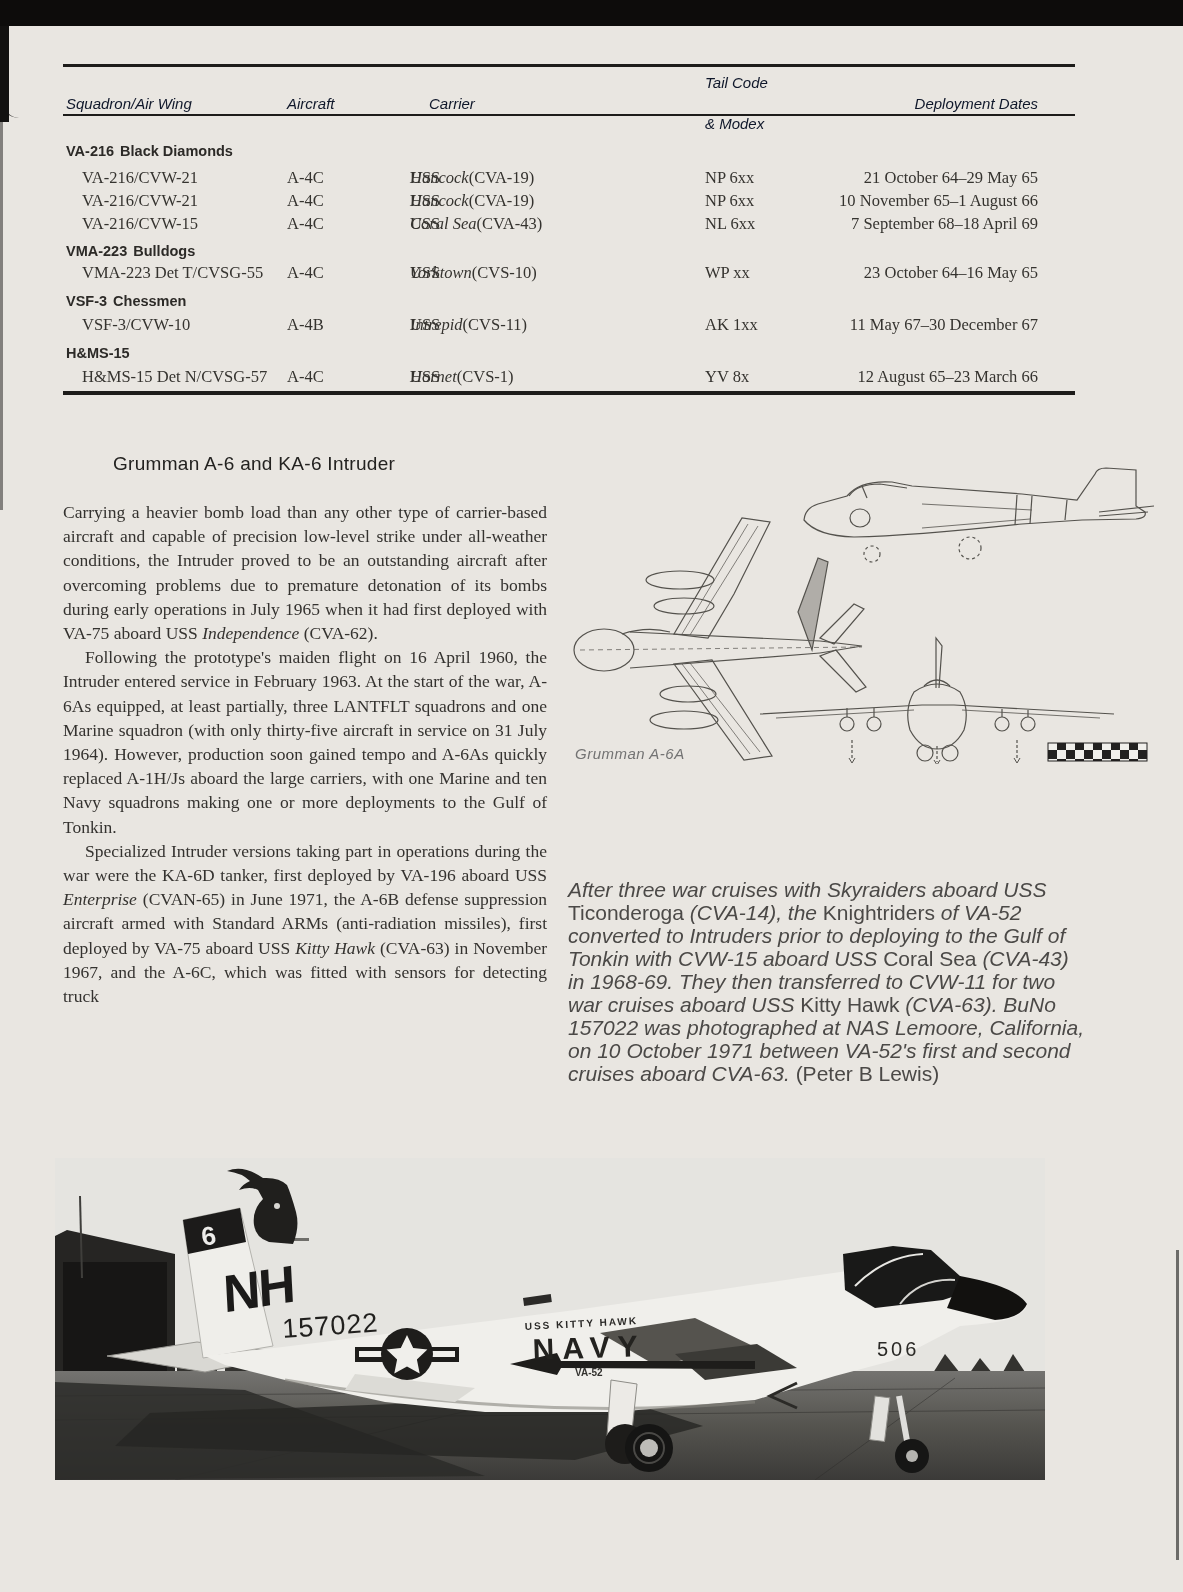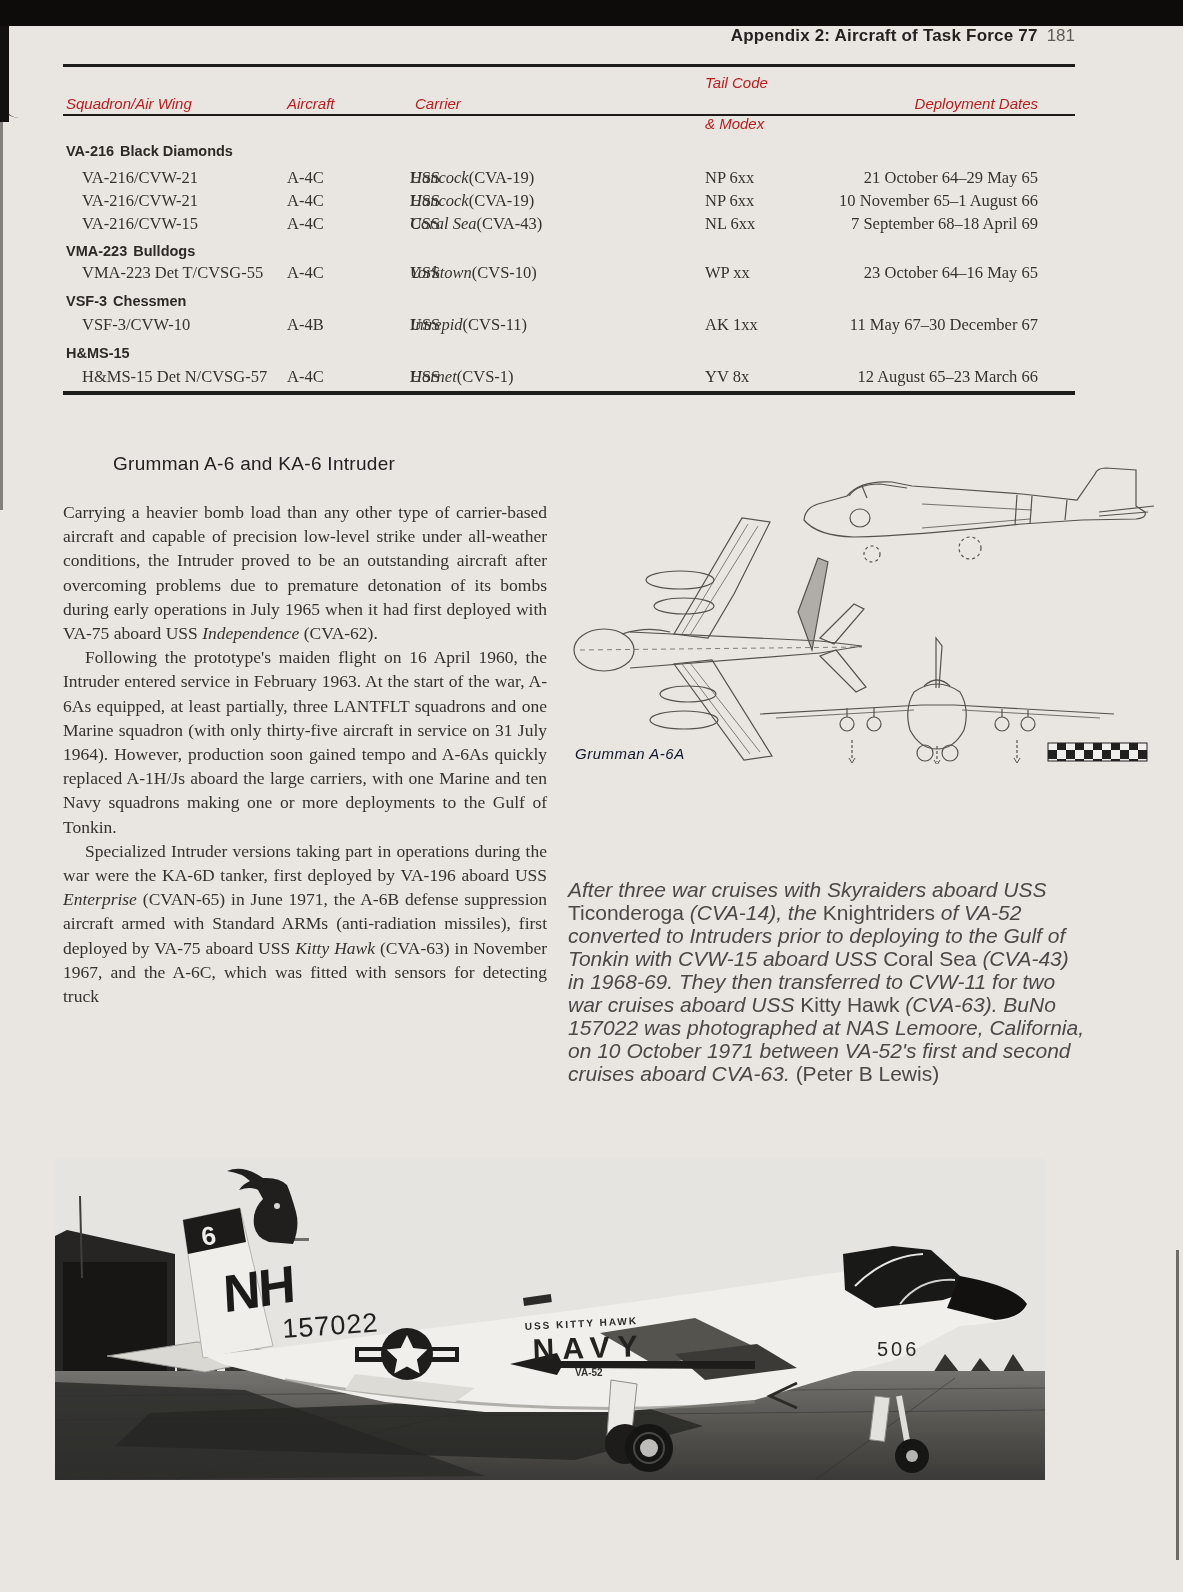--- a/index.html
+++ b/index.html
@@ -23,21 +23,21 @@
      font-family:"Liberation Sans",sans-serif;font-size:17px;color:#232220;}
   .runhead b{font-weight:bold;letter-spacing:.2px;}
   .runhead .pageno{font-weight:normal;color:#5d5b57;margin-left:9px;}
 
   
   .rule{position:absolute;left:63px;width:1012px;background:#1d1c1a;}
   .rule1{top:64px;height:3px;}
   .rule2{top:114px;height:2px;}
   .rule3{top:391px;height:4px;}
   .thead{position:absolute;left:63px;top:74px;width:1012px;height:42px;
-     font-family:"Liberation Sans",sans-serif;font-style:italic;font-size:15px;color:#b91c1c;}
+     font-family:"Liberation Sans",sans-serif;font-style:italic;font-size:15px;color:#0f172a;}
   .thead span{position:absolute;white-space:nowrap;}
   .tbody{position:absolute;left:63px;top:131px;width:1012px;height:262px;}
   .tgroup{position:absolute;left:3px;white-space:nowrap;
      font-family:"Liberation Sans",sans-serif;font-weight:bold;font-size:14.5px;color:#2c2a27;}
   .tgroup .nick{margin-left:6px;}
   .trow{position:absolute;left:0;width:100%;height:22px;font-size:16.5px;color:#35332f;}
   .trow span{position:absolute;white-space:nowrap;}
   .cs{left:19px;} .ca{left:224px;} .cc{left:347px;} .ct{left:642px;}
   .cd{right:37px;text-align:right;}
   .cc i{font-style:italic;}
@@ -50,21 +50,21 @@
   .col-left p{margin:0;}
   .col-left p + p{text-indent:22px;}
   .col-right-para{position:absolute;left:568px;top:795px;width:516px;
      font-size:17.5px;line-height:24.2px;text-align:justify;color:#34322f;}
   .seg-i{font-style:italic;}
   .seg-r{font-style:normal;}
 
   
   .drawing{position:absolute;left:562px;top:462px;width:598px;height:302px;}
   .fig-cap{position:absolute;left:575px;top:745px;
-     font-family:"Liberation Sans",sans-serif;font-style:italic;font-size:15px;color:#0f172a;letter-spacing:.5px;}
+     font-family:"Liberation Sans",sans-serif;font-style:italic;font-size:15px;color:#737373;letter-spacing:.5px;}
 
   
   .photo-cap{position:absolute;left:568px;top:878px;width:516px;
      font-family:"Liberation Sans",sans-serif;font-style:italic;font-size:21px;line-height:23px;color:#4b4947;}
 
   
   .photo{position:absolute;left:55px;top:1158px;width:990px;height:322px;overflow:hidden;}
   .photo svg{display:block;width:100%;height:100%;}
 </style>
 </head>
@@ -75,33 +75,30 @@
   <div class="mark" style="left:38px;top:6px;width:14px;height:3px;transform:rotate(8deg);"></div>
   <div class="mark" style="left:66px;top:12px;width:8px;height:3px;"></div>
   <div class="mark" style="left:88px;top:8px;width:10px;height:3px;transform:rotate(-6deg);"></div>
   <div class="mark" style="left:128px;top:10px;width:6px;height:3px;"></div>
   <div class="edge-hook"></div>
   <div class="edge-line"></div>
   <div class="edge-bottom-left"></div>
   <div class="right-edge"></div>
   <div class="bottom-bar"></div>
 
-  <div class="runhead">
-    <b>Appendix 2: Aircraft of Task Force 77</b><span class="pageno">181</span>
-  </div>
 
   <div class="rule rule1"></div>
   <div class="rule rule2"></div>
   <div class="rule rule3"></div>
 
   <div class="thead">
     <span style="left:642px;top:0;">Tail Code</span>
     <span style="left:3px;top:21px;">Squadron/Air Wing</span>
     <span style="left:224px;top:21px;">Aircraft</span>
-    <span style="left:352px;top:21px;">Carrier</span>
+    <span style="left:366px;top:21px;">Carrier</span>
     <span style="left:642px;top:21px;margin-top:20px;">&amp; Modex</span>
     <span style="right:37px;top:21px;">Deployment Dates</span>
   </div>
 
   <div class="tbody">
     <div class="tgroup" style="top:12px;">
       <span>VA-216</span><span class="nick">Black Diamonds</span>
     </div>
     <div class="trow" style="top:37px;">
       <span class="cs">VA-216/CVW-21</span>

